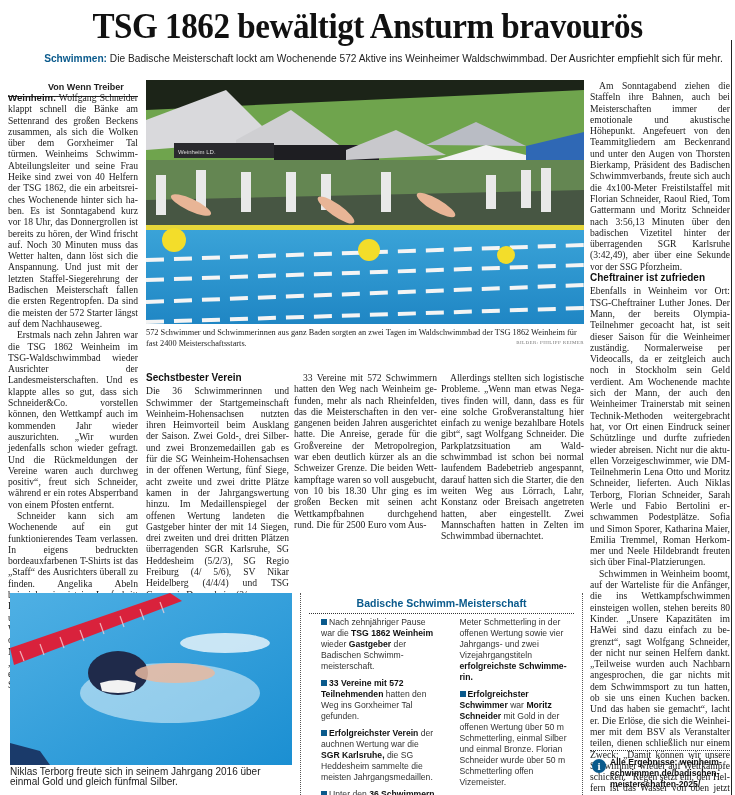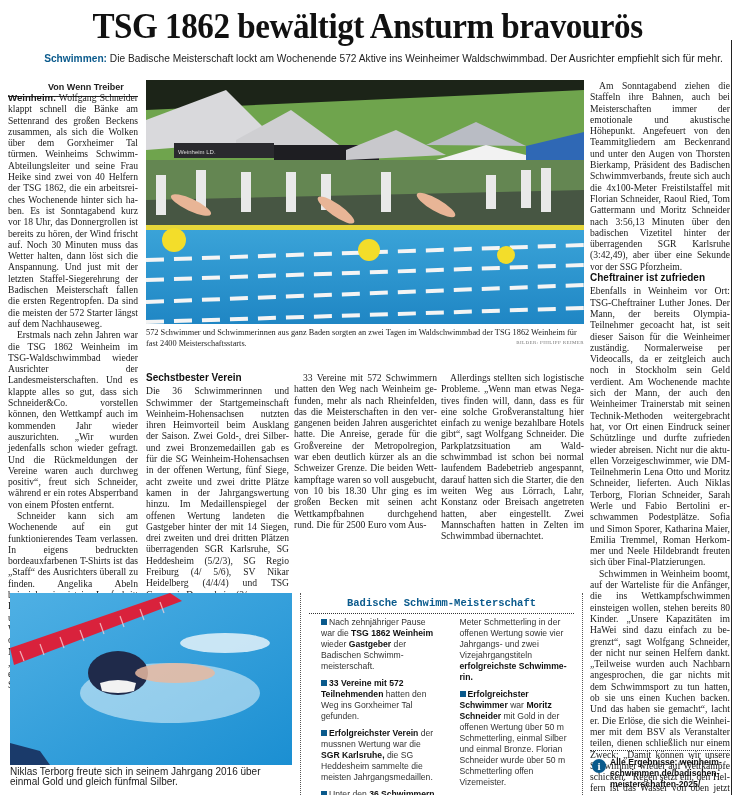--- a/index.html
+++ b/index.html
@@ -19,21 +19,21 @@
   .col-f { left: 441px; top: 372px; width: 143px; }
   .col-g { left: 590px; top: 80px; width: 140px; }
   .subhead-h { font-family: "Liberation Sans", sans-serif; font-weight: bold; font-size: 10px; margin: 0 0 2px 0; color: #111; }
   .col-g .subhead-h { }
   .photo-main { position: absolute; left: 146px; top: 80px; width: 438px; height: 244px; overflow: hidden; background: #4a6b3c; }
   .caption-main { position: absolute; left: 146px; top: 327px; width: 438px; font-family: Liberation Serif, serif; font-size: 8.3px; line-height: 11px; color: #222; }
   .credit { position: absolute; right: 0; top: 10px; font-size: 5px; color: #777; letter-spacing: 0.4px; }
   .photo-swim { position: absolute; left: 10px; top: 593px; width: 282px; height: 172px; overflow: hidden; background: #2d9bd8; }
   .caption-swim { position: absolute; left: 10px; top: 767px; width: 282px; font-family: Liberation Sans, sans-serif; font-size: 10px; line-height: 10px; color: #222; }
   .infobox { position: absolute; left: 300px; top: 593px; width: 283px; height: 202px; border-left: 1px dotted #555; border-right: 1px dotted #555; box-sizing: border-box; }
-  .infobox-title { text-align: center; font-family: Liberation Mono, monospace; font-weight: bold; font-size: 10.5px; color: #0a5a8c; padding: 4px 0 4px; border-bottom: 1px dotted #333; margin: 0 8px; }
+  .infobox-title { text-align: center; font-family: Liberation Sans, sans-serif; font-weight: bold; font-size: 10.5px; color: #0a5a8c; padding: 4px 0 4px; border-bottom: 1px dotted #333; margin: 0 8px; }
   .infobox-cols { position: absolute; left: 8px; right: 6px; top: 24px; display: flex; gap: 10px; }
   .infobox-col { flex: 1; font-family: "Liberation Sans", sans-serif; font-size: 8.6px; line-height: 11px; color: #333; }
   .infobox-col p { margin: 0 0 6px 12px; }
   .infobox-col b { color: #111; }
   .bullet { display: inline-block; width: 6px; height: 6px; background: #0a5a8c; margin-right: 2px; vertical-align: 0px; }
   .info-rule { position: absolute; left: 590px; top: 750px; width: 140px; border-top: 1px dotted #333; }
   .info-link { position: absolute; left: 610px; top: 757px; width: 122px; font-family: "Liberation Sans", sans-serif; font-weight: bold; font-size: 8.6px; line-height: 11px; color: #111; }
   .info-icon { position: absolute; left: 592px; top: 759px; width: 14px; height: 14px; border-radius: 50%; background: #0a5a8c; color: #fff; font-family: "Liberation Serif", serif; font-weight: bold; font-size: 11px; line-height: 14px; text-align: center; }
   .right-rule { position: absolute; left: 731px; top: 40px; height: 755px; border-left: 1px solid #222; }
 </style>
@@ -159,21 +159,21 @@
   </svg>
 </div>
 <div class="caption-swim">Niklas Terborg freute sich in seinem Jahrgang 2016 über einmal Gold und gleich fünf­mal Silber.</div>
 
 <div class="infobox">
   <div class="infobox-title">Badische Schwimm-Meisterschaft</div>
   <div class="infobox-cols">
     <div class="infobox-col">
       <p><span class="bullet"></span><span>Nach zehnjähriger Pause war die </span><b>TSG 1862 Weinheim</b><span> wieder </span><b>Gast­geber</b><span> der Badischen Schwimm­meisterschaft.</span></p>
       <p><span class="bullet"></span><span></span><b>33 Vereine mit 572 Teilneh­menden</b><span> hatten den Weg ins Gorxheimer Tal gefunden.</span><b></b><span></span></p>
-      <p><span class="bullet"></span><span></span><b>Erfolgreichster Verein</b><span> der muss­nen Wertung war die </span><b>SGR Karls­ruhe,</b><span> die SG Heddesheim sam­melte die meisten Jahrgangsme­daillen.</span></p>
+      <p><span class="bullet"></span><span></span><b>Erfolgreichster Verein</b><span> der auch­nen Wertung war die </span><b>SGR Karls­ruhe,</b><span> die SG Heddesheim sam­melte die meisten Jahrgangsme­daillen.</span></p>
       <p><span class="bullet"></span><span>Unter den </span><b>36 Schwimmern der SG Weinheim-Hohensachsen</b><span> war </span><b>Lena Otto</b></p>
     </div>
     <div class="infobox-col">
       <p><span>Meter Schmetterling in der offe­nen Wertung sowie vier Jahr­gangs- und zwei Vizejahrgangsti­teln </span><b>erfolgreichste Schwimme­rin.</b><span></span><b></b><span></span></p>
       <p><span class="bullet"></span><span></span><b>Erfolgreichster Schwimmer</b><span> war </span><b>Moritz Schneider</b><span> mit Gold in der offenen Wertung über 50 m Schmetterling, einmal Silber und einmal Bronze. Florian Schneider wurde über 50 m Schmetterling offen Vizemeister.</span></p>
       <p><span class="bullet"></span><span></span><b>Jahrgangssieger</b><span> wurde auch </span><b>Niklas Terborg</b><span> über 50 m Freistil, er erschwamm noch fünf Vizetitel.</span></p>
     </div>
   </div>
 </div>
 

